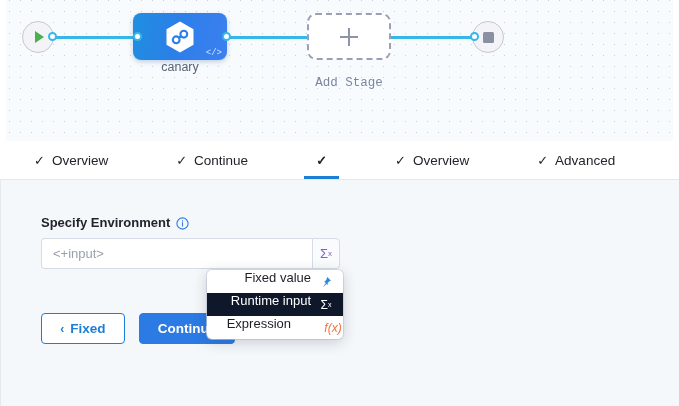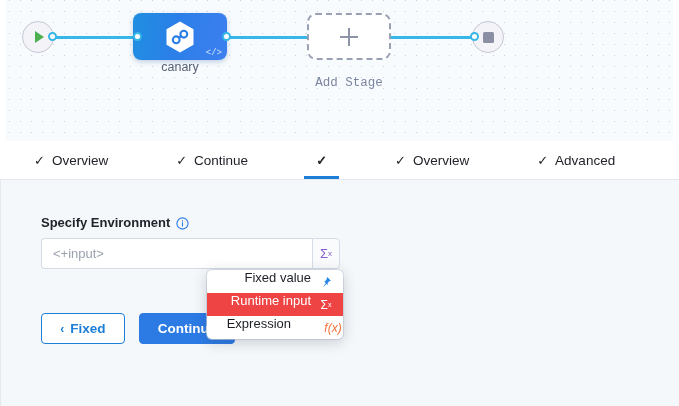--- a/index.html
+++ b/index.html
@@ -314,21 +314,21 @@
     display: flex;
     justify-content: flex-end;
     gap: 8px;
     padding: 0 10px;
     font-size: 13px;
     color: #1d1f26;
     cursor: pointer;
     white-space: nowrap;
   }
   .menu-item.selected {
-    background: #ef4444;
+    background: #0f172a;
     color: #ffffff;
   }
   .menu-item .mi-icon {
     width: 14px;
     display: flex;
     align-items: center;
     justify-content: center;
     font-size: 12px;
     line-height: 1;
   }

